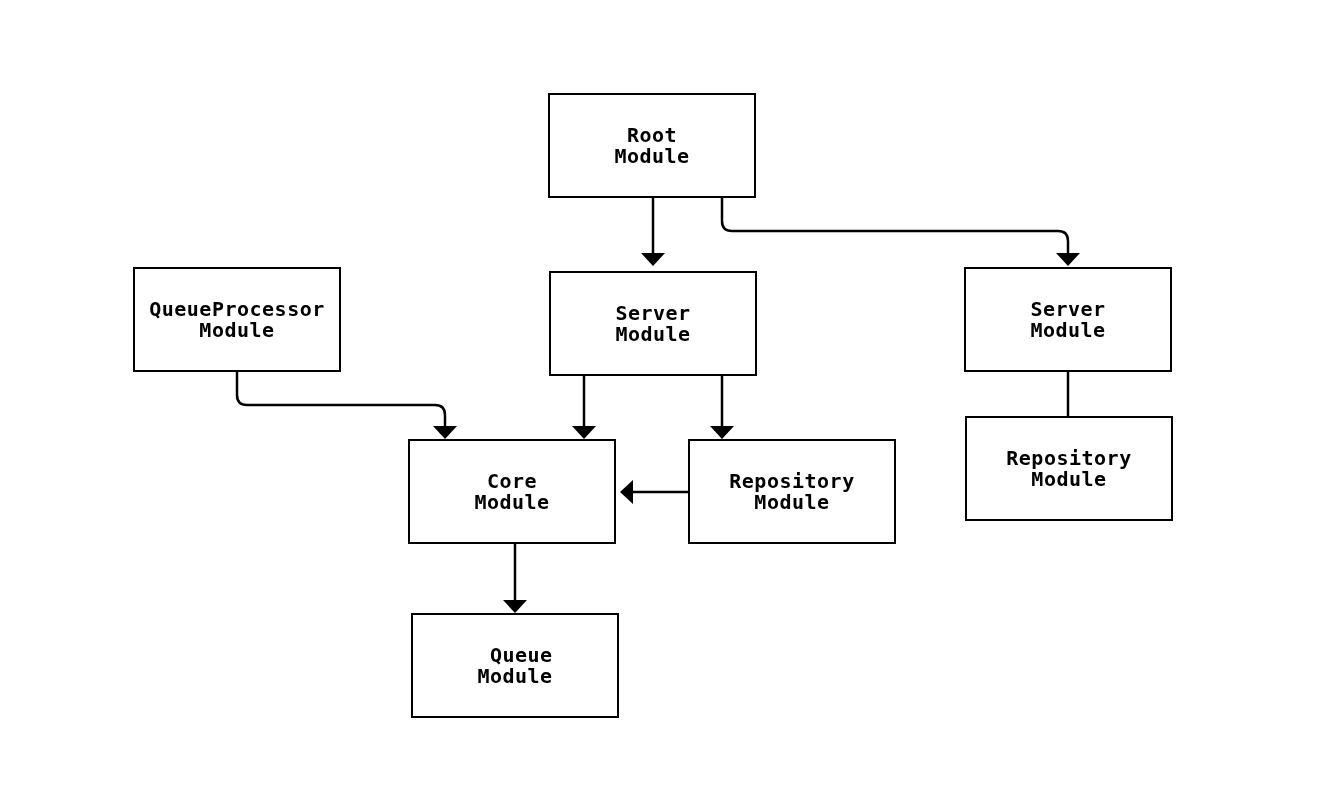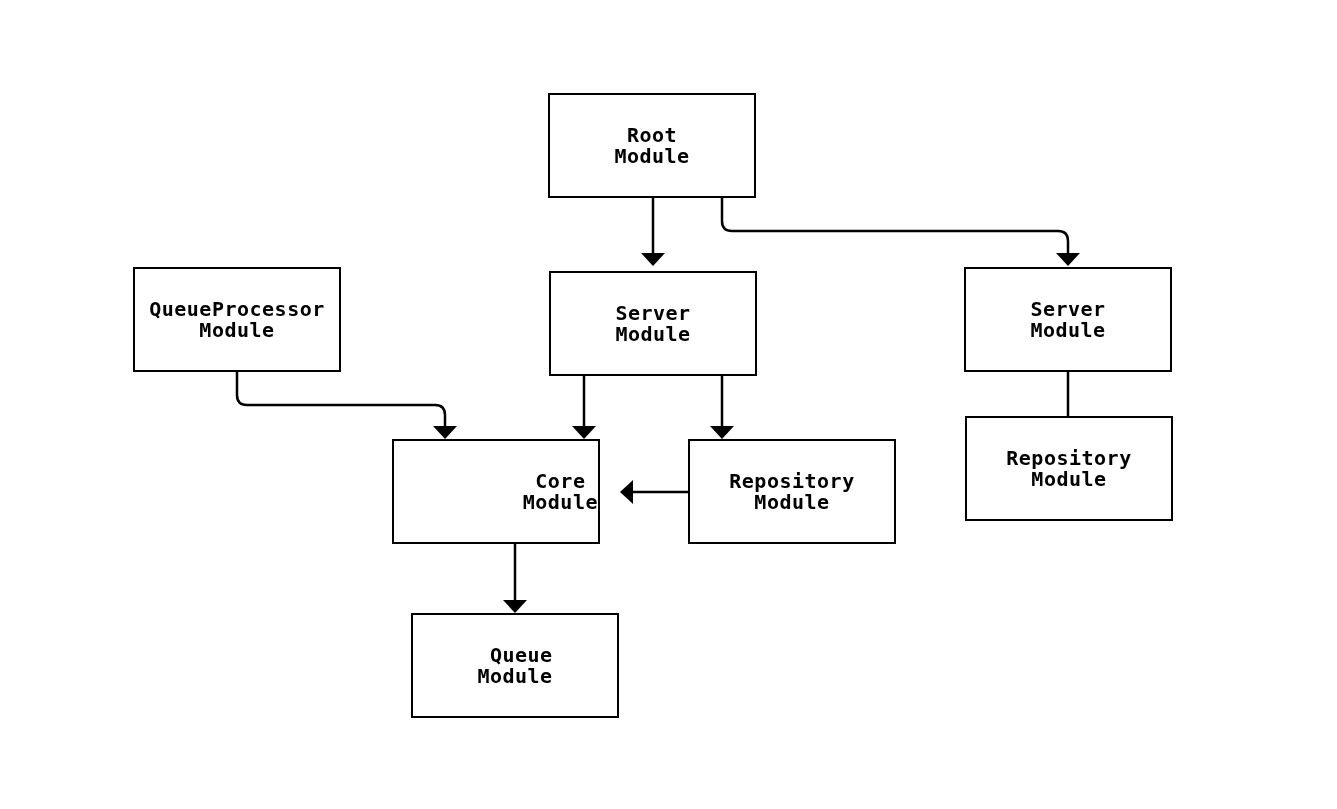--- a/index.html
+++ b/index.html
@@ -49,21 +49,21 @@
     font-size: 20px;
     line-height: 21px;
     font-weight: bold;
     color: #000000;
     letter-spacing: 0.5px;
   }
   #node-root          { left: 548px; top:  93px; }
   #node-queueprocessor{ left: 133px; top: 267px; }
   #node-server        { left: 549px; top: 271px; }
   #node-global        { left: 964px; top: 267px; }
-  #node-core          { left: 392px; top: 439px; justify-content: flex-end; }
+  #node-core          { left: 408px; top: 439px; }
   #node-endpoints     { left: 688px; top: 439px; }
   #node-repository    { left: 965px; top: 416px; }
   #node-queue         { left: 411px; top: 613px; text-align: right; }
 </style>
 </head>
 <body>
 
 <div class="canvas">
 
   <svg class="edge-layer" viewBox="0 0 1337 809" xmlns="http://www.w3.org/2000/svg">

